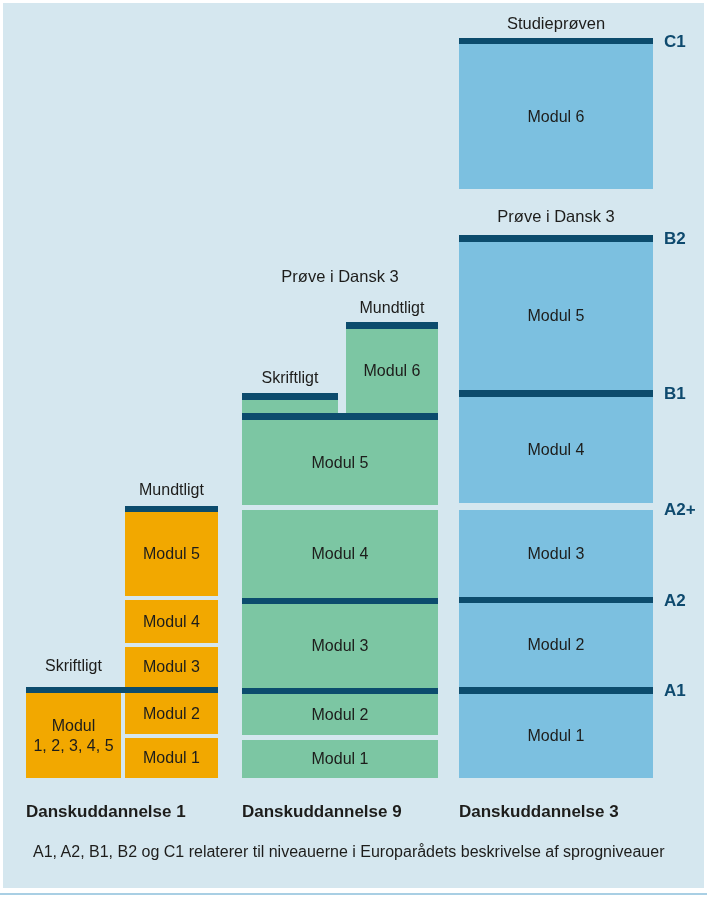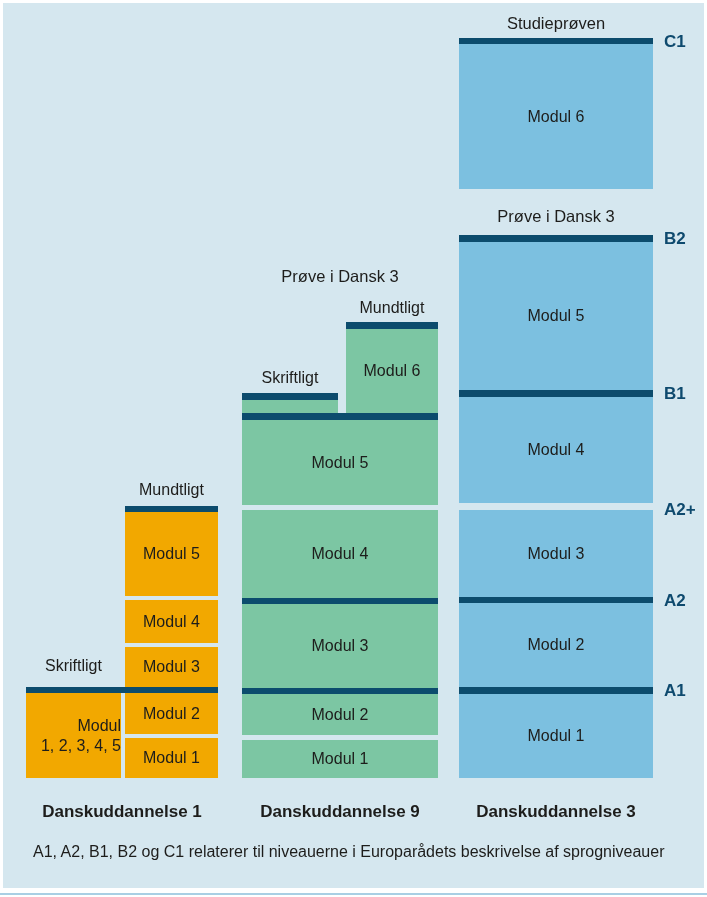--- a/index.html
+++ b/index.html
@@ -44,21 +44,21 @@
     font-size:17px;line-height:20px;
     font-weight:bold;
     color:#0e4a6e;
     text-align:left;
   }
   .caption{
     position:absolute;
     top:802px;
     font-size:17px;line-height:20px;
     font-weight:bold;
-    text-align:center;
+    text-align:left;
   }
   .footnote{
     position:absolute;
     left:33px;top:842px;width:650px;
     font-size:16px;line-height:20px;
     text-align:left;
   }
   .bottom-rule{
     position:absolute;
     left:0;top:893px;width:707px;height:2px;
@@ -77,21 +77,21 @@
     <span>Modul 5</span>
   </div>
   <div class="blk orange" style="left:125px;top:600px;width:93px;height:43px;">
     <span>Modul 4</span>
   </div>
   <div class="blk orange" style="left:125px;top:647px;width:93px;height:40px;">
     <span>Modul 3</span>
   </div>
   <div class="mode-label" style="left:26px;top:656px;width:95px;">Skriftligt</div>
   <div class="bar" style="left:26px;top:687px;width:192px;height:6px;"></div>
-  <div class="blk orange" style="left:26px;top:693px;width:95px;height:85px;align-items:flex-end;">
+  <div class="blk orange" style="left:26px;top:693px;width:95px;height:85px;">
     <span>Modul</span>
     <span>1, 2, 3, 4, 5</span>
   </div>
   <div class="blk orange" style="left:125px;top:693px;width:93px;height:41px;">
     <span>Modul 2</span>
   </div>
   <div class="blk orange" style="left:125px;top:738px;width:93px;height:40px;">
     <span>Modul 1</span>
   </div>
 

